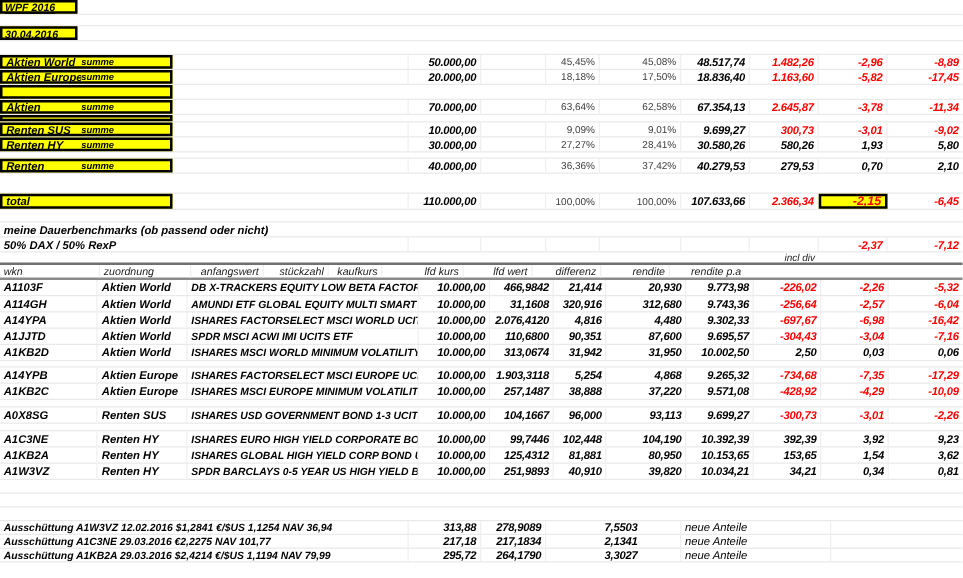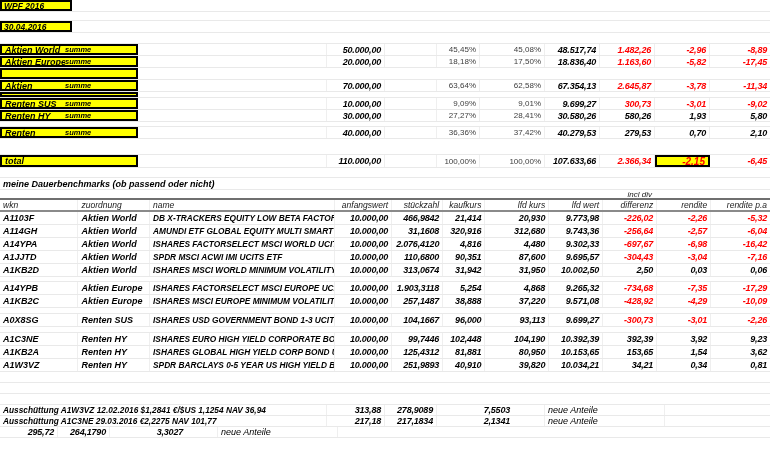--- a/index.html
+++ b/index.html
@@ -21,21 +21,21 @@
   .num{justify-content:flex-end;font-weight:bold;font-style:italic;letter-spacing:-0.2px;}
   .pct{justify-content:flex-end;font-weight:normal;font-style:normal;font-size:8px;color:#3d3d3d;}
   .bold-it{font-weight:bold;font-style:italic;}
   .small-name{font-size:8.3px;}
   .neg{color:#ff0000;}
   
   .ybox{width:138px;background:#ffff00;border:2px solid #000;display:flex;align-items:center;
         box-sizing:border-box;padding:0 3px;font-weight:bold;font-style:italic;}
   .ylabel{width:60px;overflow:hidden;white-space:nowrap;}
   .ysumme{font-size:7.5px;}
-  .hbox{width:72px;background:#ffff00;border:2px solid #000;display:flex;align-items:center;
+  .hbox{width:62px;background:#ffff00;border:2px solid #000;display:flex;align-items:center;
         box-sizing:border-box;padding:0 2px;font-weight:bold;font-style:italic;
         text-decoration:underline;font-size:8.5px;}
   
   .hdr-row{border-top:2px solid #6f6f6f;border-bottom:2px solid #8a8a8a;}
   .hdr{font-style:italic;font-weight:normal;font-size:8.5px;color:#1a1a1a;}
   .hdr-r{justify-content:flex-end;text-align:center;}
   .incl{justify-content:flex-end;font-style:italic;font-size:8px;color:#222;}
   
   .boxed{background:#ffff00;border:2px solid #000;font-weight:bold;font-style:italic;
          color:#ff0000;justify-content:flex-end;font-size:10px;}
@@ -168,36 +168,46 @@
     <div class="c c7 pct">100,00%</div>
     <div class="c c8 num">107.633,66</div>
     <div class="c c9 num neg">2.366,34</div>
     <div class="c c10 boxed">-2,15</div>
     <div class="c c11 num neg">-6,45</div>
   </div>
   <div class="row h10"></div>
 
   <div class="row h12">
     <div class="c cwide bold-it" style="border-right:none">meine Dauerbenchmarks (ob passend oder nicht)</div>
+  </div>
+  <div class="row h12">
+    <div class="c cwide bold-it">50% DAX / 50% RexP</div>
+    <div class="c c4"></div>
+      <div class="c c5"></div>
+    <div class="c c6"></div>
+      <div class="c c7"></div>
+    <div class="c c8"></div>
+      <div class="c c9"></div>
+    <div class="c c10 num neg">-2,37</div>
+    <div class="c c11 num neg">-7,12</div>
   </div>
 
   <div class="row h8" style="border-bottom:none">
     <div class="c cwide" style="border-right:none"></div>
     <div class="c c4" style="border-right:none"></div>
     <div class="c c5" style="border-right:none"></div>
     <div class="c c6" style="border-right:none"></div>
     <div class="c c7" style="border-right:none"></div>
     <div class="c c8" style="border-right:none"></div>
     <div class="c c9 incl" style="border-right:none">incl div</div>
   </div>
 
   <div class="row h14 hdr-row">
     <div class="c cw hdr">wkn</div>
     <div class="c cz hdr">zuordnung</div>
-    <div class="c cn hdr">name</div>
     <div class="c c4 hdr hdr-r">anfangswert</div>
     <div class="c c5 hdr hdr-r">stückzahl</div>
     <div class="c c6 hdr hdr-r">kaufkurs</div>
     <div class="c c7 hdr hdr-r">lfd kurs</div>
     <div class="c c8 hdr hdr-r">lfd wert</div>
     <div class="c c9 hdr hdr-r">differenz</div>
     <div class="c c10 hdr hdr-r">rendite</div>
     <div class="c c11 hdr hdr-r">rendite p.a</div>
   </div>
 
@@ -385,20 +395,21 @@
 
       <div class="row h11">
         <div class="c dist-label">Ausschüttung A1C3NE 29.03.2016 €2,2275 NAV 101,77</div>
         <div class="c c4 num">217,18</div>
         <div class="c c5 num">217,1834</div>
         <div class="c dist-units num">2,1341</div>
         <div class="c dist-note">neue Anteile</div>
       </div>
 
       <div class="row h11">
+        <div class="c dist-label">Ausschüttung A1KB2A 29.03.2016 $2,4214 €/$US 1,1194 NAV 79,99</div>
         <div class="c c4 num">295,72</div>
         <div class="c c5 num">264,1790</div>
         <div class="c dist-units num">3,3027</div>
         <div class="c dist-note">neue Anteile</div>
       </div>
     </div>
 
 </div>
 
 </body></html>

